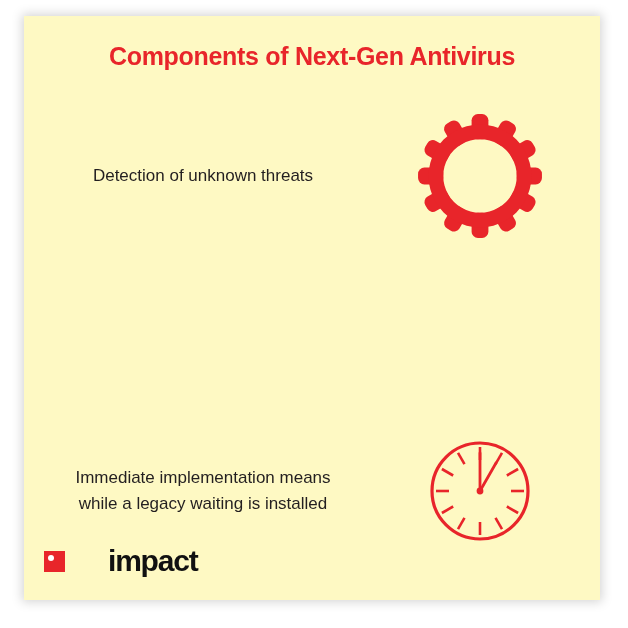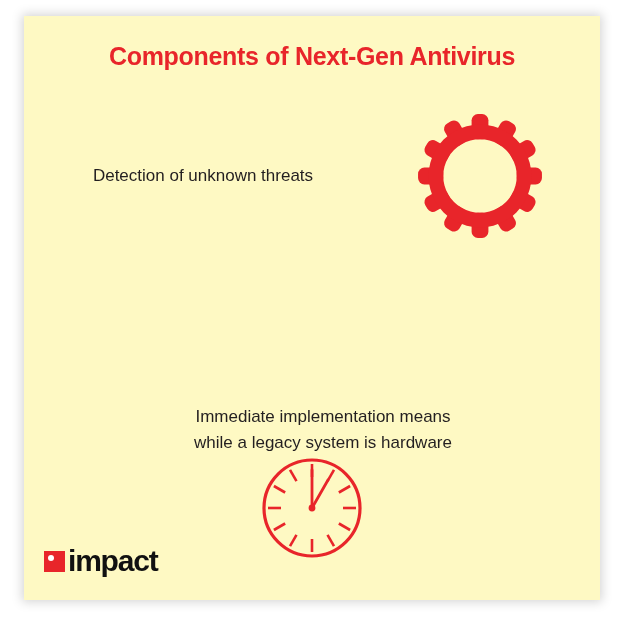--- a/index.html
+++ b/index.html
@@ -51,21 +51,21 @@
     position: absolute;
     left: 0;
     width: 576px;
     height: 150px;
     display: flex;
     flex-direction: row;
     align-items: center;
   }
   #row-0 { top: 85px; }
   #row-1 { top: 243px; }
-  #row-2 { top: 388px; flex-direction: column; }
+  #row-2 { top: 400px; }
 
   .row-text {
     width: 336px;
     padding-left: 22px;
     box-sizing: border-box;
     text-align: center;
     font-size: 17px;
     line-height: 26px;
     color: #231f20;
     font-family: "Liberation Sans", sans-serif;
@@ -80,20 +80,21 @@
   }
 
   
   .logo {
     position: absolute;
     left: 20px;
     top: 532px;
     display: flex;
     flex-direction: row;
     align-items: center;
+    gap: 40px;
   }
   .logo-mark {
     position: relative;
     width: 21px;
     height: 21px;
     background: #E8252A;
     margin-right: 3px;
   }
   .logo-mark .dot {
     position: absolute;
@@ -149,21 +150,21 @@
                      M60 25 a35 35 0 1 1 -0.001 0 Z"></path>
           </g>
         </svg>
       </div>
     </div>
 
 
     <div class="row" id="row-2">
       <div class="row-text">
         <div>Immediate implementation means</div>
-        <div>while a legacy system is hardware</div>
+        <div>while a legacy waiting is installed</div>
       </div>
       <div class="row-icon">
         <svg width="104" height="104" viewBox="0 0 104 104">
           <circle cx="52" cy="52" r="48" fill="none" stroke="#E8252A" stroke-width="3.2"></circle>
           <g stroke="#E8252A" stroke-width="2.6" stroke-linecap="butt">
             <line x1="52" y1="8" x2="52" y2="21" transform="rotate(0 52 52)"></line>
             <line x1="52" y1="8" x2="52" y2="21" transform="rotate(30 52 52)"></line>
             <line x1="52" y1="8" x2="52" y2="21" transform="rotate(60 52 52)"></line>
             <line x1="52" y1="8" x2="52" y2="21" transform="rotate(90 52 52)"></line>
             <line x1="52" y1="8" x2="52" y2="21" transform="rotate(120 52 52)"></line>

